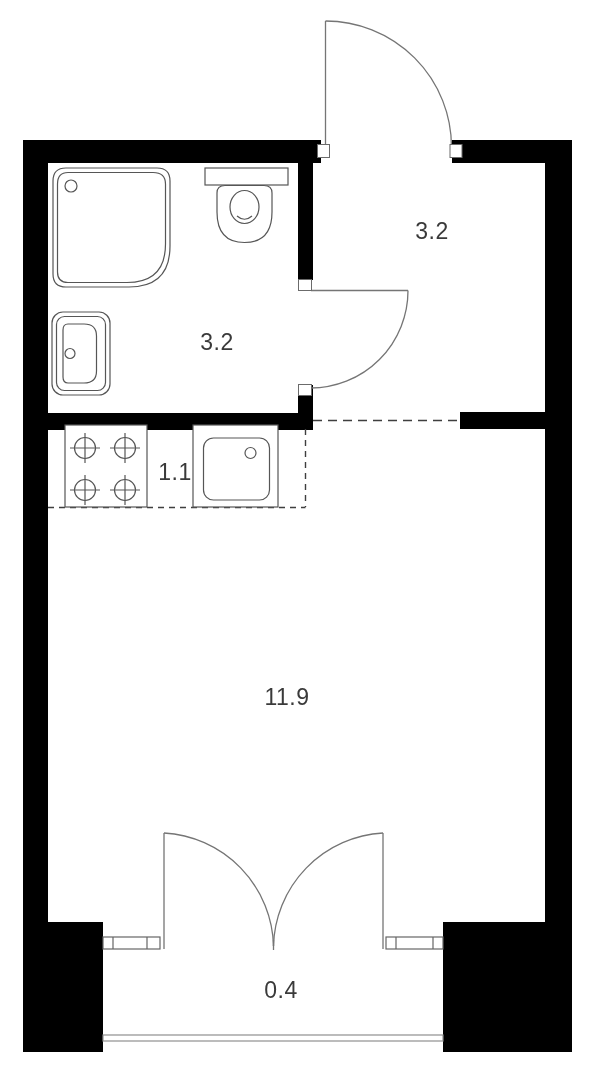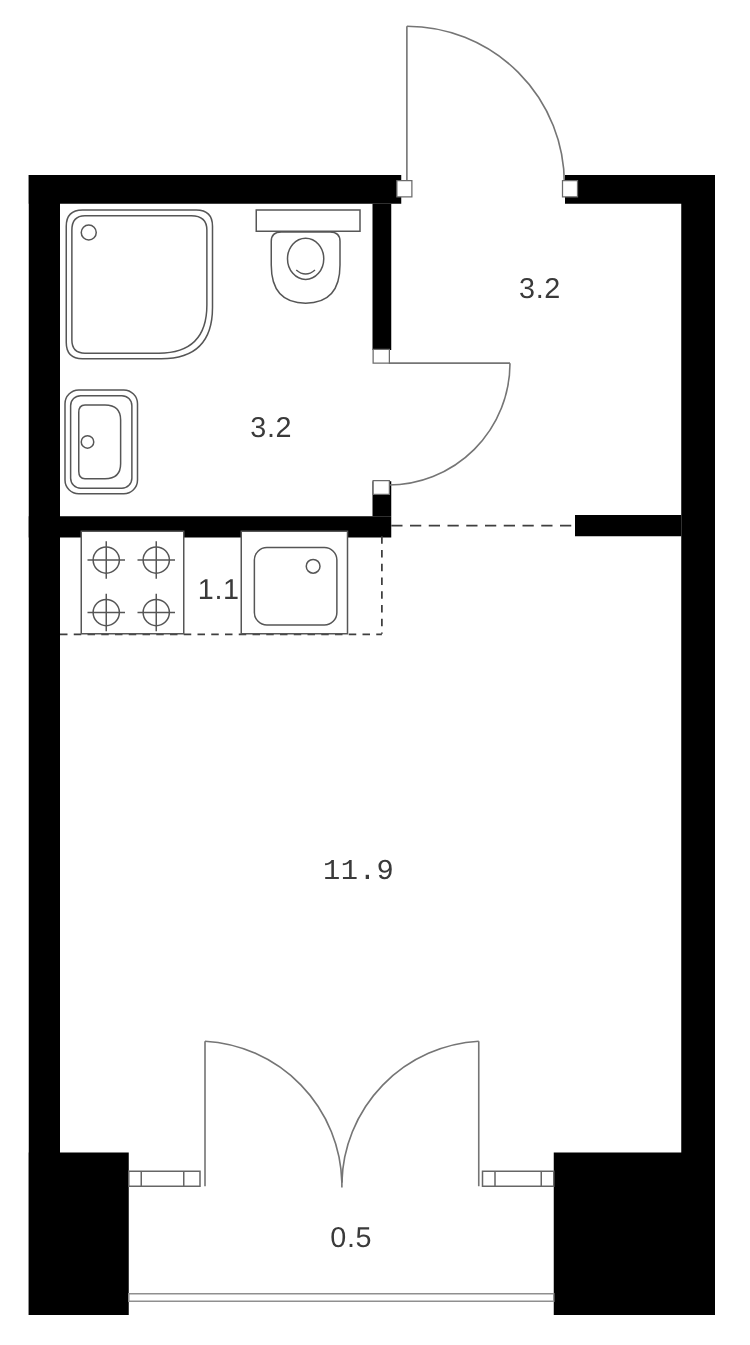--- a/index.html
+++ b/index.html
@@ -109,16 +109,16 @@
     <g stroke="#565656" stroke-width="1.2" fill="#ffffff">
       <rect x="193" y="425" width="85" height="82"></rect>
       <rect x="203.5" y="438" width="66" height="62" rx="10" ry="10" fill="none"></rect>
       <circle cx="250.5" cy="453" r="5.5" fill="none"></circle>
     </g>
   </svg>
 
   <div class="room-label" style="left:432px;top:231px;">3.2</div>
   <div class="room-label" style="left:217px;top:342px;">3.2</div>
   <div class="room-label" style="left:175px;top:472px;">1.1</div>
-  <div class="room-label" style="left:287px;top:697px;font-family:Liberation Mono, monospace;">11.9</div>
-  <div class="room-label" style="left:281px;top:990px;">0.5</div>
+  <div class="room-label" style="left:287px;top:697px;">11.9</div>
+  <div class="room-label" style="left:281px;top:990px;">0.4</div>
 
 </div>
 
 </body></html>

